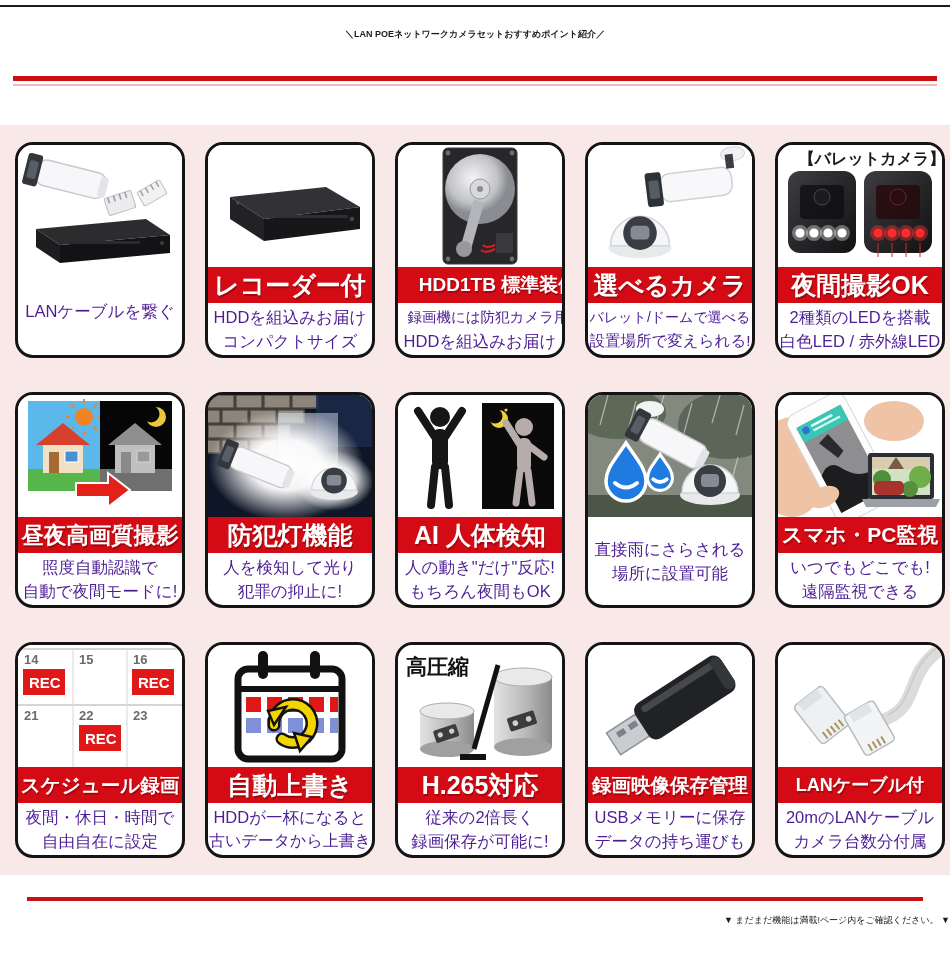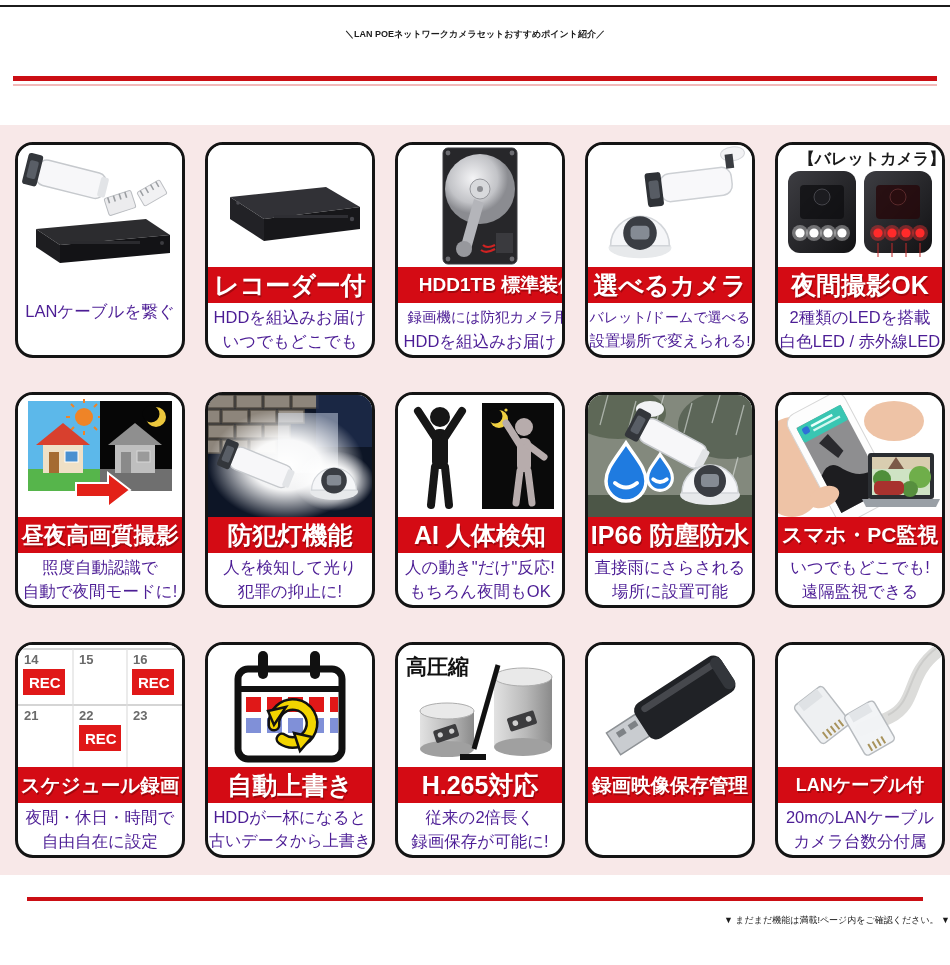--- a/index.html
+++ b/index.html
@@ -80,21 +80,21 @@
     <rect x="66" y="70" width="74" height="3" fill="#2e2e33"></rect>
     <circle cx="144" cy="74" r="2.2" fill="#45454b"></circle>
     <circle cx="30" cy="58" r="1.8" fill="#4a4a50"></circle>
             </svg>
           </div>
           <div class="card-band">
             <span class="band-text">レコーダー付</span>
           </div>
           <div class="card-desc">
             <div class="desc-line">HDDを組込みお届け</div>
-            <div class="desc-line">いつでもどこでも</div>
+            <div class="desc-line">コンパクトサイズ</div>
           </div>
         </div>
         <div class="card">
           <div class="card-img">
             <svg width="164" height="122" viewBox="0 0 164 122">
     <defs>
                 <radialGradient id="plat" cx="40%" cy="35%">
                   <stop offset="0%" stop-color="#f4f4f6"></stop>
                   <stop offset="70%" stop-color="#c2c3c7"></stop>
                   <stop offset="100%" stop-color="#8b8c91"></stop>
@@ -347,23 +347,20 @@
     <g>
       <path d="M38,48 C50,66 58,74 58,86 a20,20 0 1 1 -40,0 C18,74 26,66 38,48 Z" fill="#1f7be0" stroke="#fff" stroke-width="3.5"></path>
       <path d="M27,88 q11,9 22,0" stroke="#fff" stroke-width="4" fill="none" stroke-linecap="round"></path>
               </g>
     <g transform="translate(72,78) scale(.62)">
       <path d="M0,-30 C12,-12 20,-4 20,8 a20,20 0 1 1 -40,0 C-20,-4 -12,-12 0,-30 Z" fill="#1f7be0" stroke="#fff" stroke-width="5"></path>
       <path d="M-11,10 q11,9 22,0" stroke="#fff" stroke-width="6" fill="none" stroke-linecap="round"></path>
               </g>
             </svg>
           </div>
-          <div class="card-band">
-            <span class="band-text">IP66 防塵防水</span>
-          </div>
           <div class="card-desc">
             <div class="desc-line">直接雨にさらされる</div>
             <div class="desc-line">場所に設置可能</div>
           </div>
         </div>
         <div class="card">
           <div class="card-img">
             <svg width="164" height="122" viewBox="0 0 164 122">
     <ellipse cx="14" cy="72" rx="36" ry="50" fill="#eec3a6"></ellipse>
     <ellipse cx="116" cy="26" rx="30" ry="20" fill="#eec3a6"></ellipse>
@@ -522,20 +519,24 @@
                 <rect x="36" y="54" width="9" height="6" fill="#7e8286"></rect>
       <rect x="48" y="41" width="102" height="42" rx="9" fill="#202226"></rect>
       <rect x="56" y="46" width="86" height="7" rx="3.5" fill="#4a4d52" opacity=".9"></rect>
       <rect x="138" y="44" width="12" height="36" rx="6" fill="#33363b"></rect>
               </g>
             </svg>
           </div>
           <div class="card-band">
             <span class="band-text" style="font-size: 19.5px;">録画映像保存管理</span>
           </div>
+          <div class="card-desc">
+            <div class="desc-line">USBメモリーに保存</div>
+            <div class="desc-line">データの持ち運びも</div>
+          </div>
         </div>
         <div class="card">
           <div class="card-img">
             <svg width="164" height="122" viewBox="0 0 164 122">
     <path d="M160,6 C128,30 140,58 112,72 C100,78 92,80 84,84" stroke="#dcdcda" stroke-width="13" fill="none" stroke-linecap="round"></path>
     <path d="M160,2 C126,26 138,56 110,70" stroke="#c2c2c0" stroke-width="2" fill="none" opacity=".6"></path>
     <g transform="translate(44,70) rotate(-38)">
       <rect x="-18" y="-24" width="36" height="48" rx="4" fill="#eef0f2" stroke="#b5b9bd" stroke-width="1.5" opacity=".97"></rect>
       <rect x="-12" y="-24" width="24" height="10" fill="#dfe2e5"></rect>
       <path d="M-10,14 v8 M-5,14 v8 M0,14 v8 M5,14 v8 M10,14 v8" stroke="#a8935c" stroke-width="2"></path>

